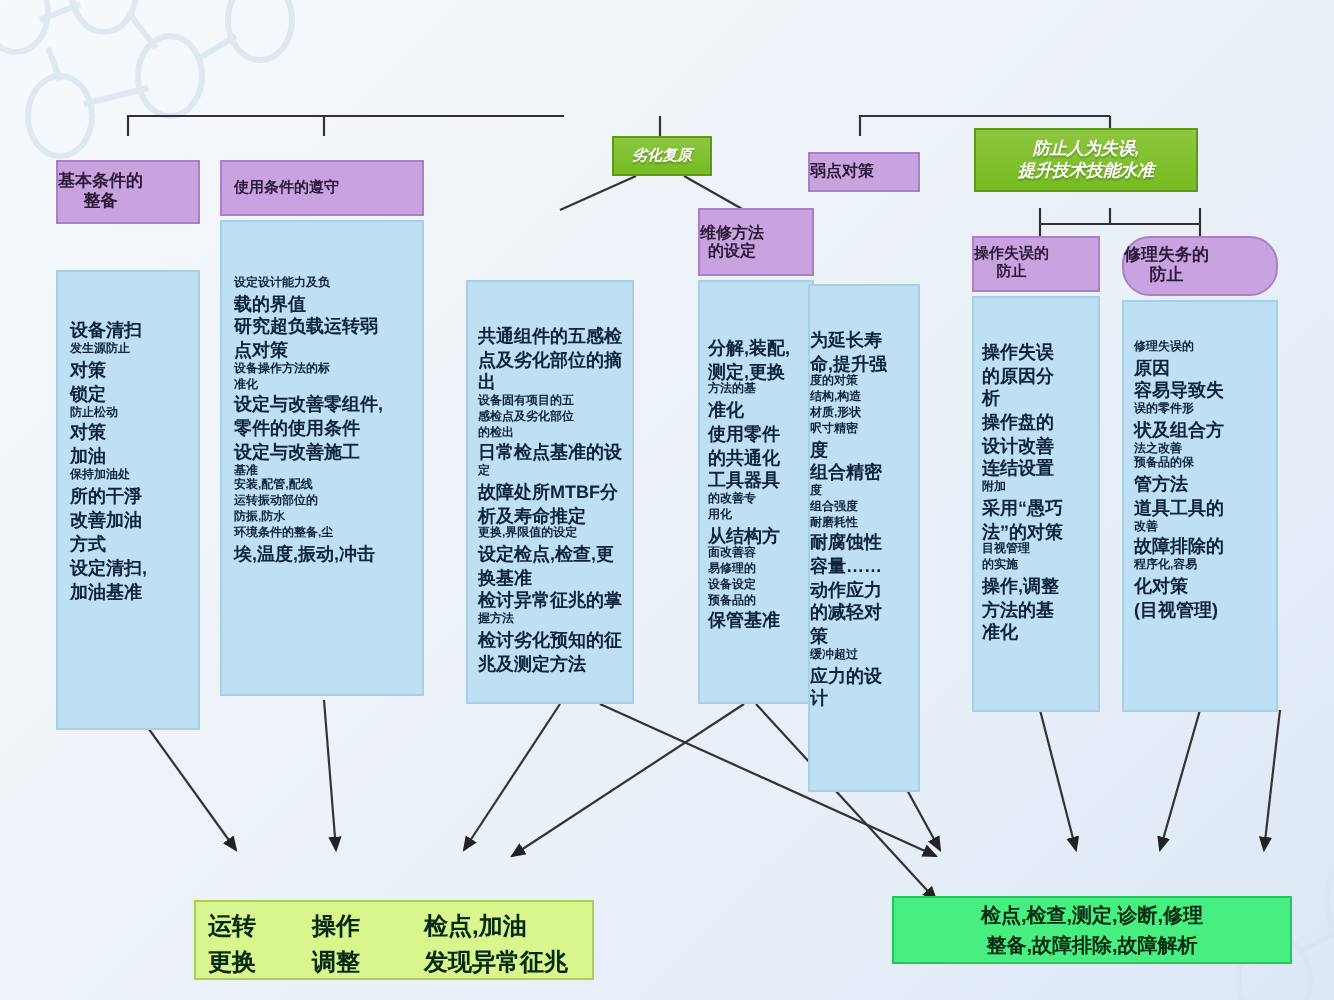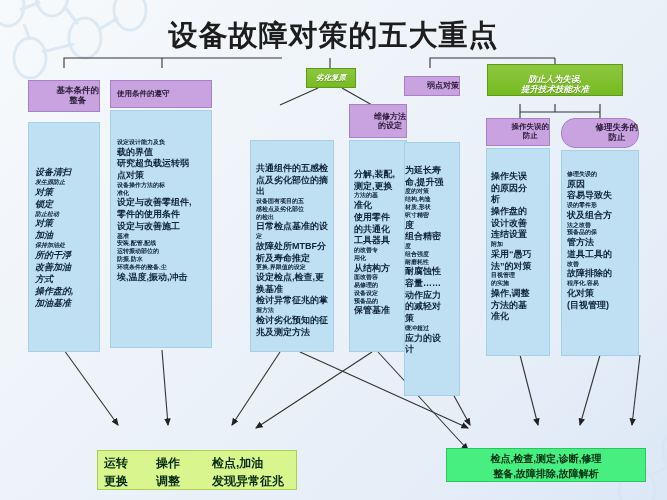--- a/index.html
+++ b/index.html
@@ -16,21 +16,21 @@
   .deco2{position:absolute;right:-30px;bottom:-40px;width:260px;height:200px;opacity:.35;pointer-events:none;}
   #title{
     position:absolute;left:0;right:0;top:16px;text-align:center;
     font-size:29px;font-weight:700;color:#1d1d1d;letter-spacing:1px;
   }
   svg.wires{position:absolute;left:0;top:0;width:667px;height:500px;pointer-events:none;}
   .box{position:absolute;box-sizing:border-box;}
   .hdr{
     background:#c9a3e0;border:1px solid #a97fc9;color:#2b1b38;
     font-weight:700;text-align:center;display:flex;align-items:center;
-    justify-content:flex-end;line-height:1.15;
+    justify-content:flex-start;line-height:1.15;
   }
   .body{
     background:#bfe0f3;border:1px solid #a6cfe8;color:#10243a;
     box-sizing:border-box;overflow:hidden;
   }
   .body .ln{display:block;}
   .big{font-weight:700;}
   .sm{font-size:6px;font-weight:700;}
   .green{
     background:linear-gradient(180deg,#8dc63f 0%,#76bc21 100%);
@@ -73,21 +73,20 @@
   </svg>
 
   <svg class="deco2" viewBox="0 0 260 200">
     <g fill="none" stroke="#cfe0f0" stroke-width="3">
       <ellipse cx="200" cy="150" rx="18" ry="22"></ellipse>
       <ellipse cx="244" cy="110" rx="18" ry="22"></ellipse>
       <line x1="212" y1="136" x2="232" y2="126"></line>
     </g>
   </svg>
 
-  <div id="title">设备故障对策的五大重点</div>
 
   <svg class="wires">
     <defs>
       <marker id="ah" markerWidth="7" markerHeight="7" refX="6" refY="3" orient="auto">
         <path d="M0,0 L7,3 L0,6 z" fill="#222"></path>
       </marker>
     </defs>
     <g stroke="#333" stroke-width="1.1" fill="none">
 
       <path d="M64,68 L64,58 L282,58"></path>
@@ -118,42 +117,42 @@
       <path d="M520,355 L538,425" marker-end="url(#ah)"></path>
       <path d="M600,355 L580,425" marker-end="url(#ah)"></path>
       <path d="M640,355 L632,425" marker-end="url(#ah)"></path>
     </g>
   </svg>
 
   <div class="box green" style="left:306px;top:68px;width:50px;height:20px;font-size:7.5px;">
     <span>劣化复原</span>
   </div>
 
-  <div class="box green" style="left:487px;top:64px;width:136px;height:32px;font-size:8.5px;white-space:pre-line;align-items:flex-end;">
+  <div class="box green" style="left:487px;top:64px;width:112px;height:32px;font-size:8.5px;white-space:pre-line;">
     <span>防止人为失误,
 提升技术技能水准</span>
   </div>
 
   <div class="box hdr" style="left:28px;top:80px;width:72px;height:32px;font-size:8.5px;white-space:pre-line;">
     <span>基本条件的
 整备</span>
   </div>
-  <div class="box body" id="b-col1" style="left:28px;top:122px;width:72px;height:230px;padding:44px 6px 6px;font-size:9px;line-height:1.32;font-style:italic;">
+  <div class="box body" id="b-col1" style="left:28px;top:135px;width:72px;height:230px;padding:24px 6px 6px;font-size:9px;line-height:1.32;">
       <span class="ln big">设备清扫</span>
       <span class="ln sm">发生源防止</span>
       <span class="ln big">对策</span>
       <span class="ln big">锁定</span>
       <span class="ln sm">防止松动</span>
       <span class="ln big">对策</span>
       <span class="ln big">加油</span>
       <span class="ln sm">保持加油处</span>
       <span class="ln big">所的干淨</span>
       <span class="ln big">改善加油</span>
       <span class="ln big">方式</span>
-      <span class="ln big">操作盘的,</span>
+      <span class="ln big">设定清扫,</span>
       <span class="ln big">加油基准</span>
     </div>
 
   <div class="box hdr" style="left:110px;top:80px;width:102px;height:28px;font-size:7.5px;justify-content:flex-start;padding-left:6px;">
     <span>使用条件的遵守</span>
   </div>
   <div class="box body" id="b-col2" style="left:110px;top:110px;width:102px;height:238px;padding:28px 6px 6px;font-size:9px;line-height:1.3;">
       <span class="ln sm">设定设计能力及负</span>
       <span class="ln big">载的界值</span>
       <span class="ln big">研究超负载运转弱</span>
@@ -164,21 +163,21 @@
       <span class="ln big">零件的使用条件</span>
       <span class="ln big">设定与改善施工</span>
       <span class="ln sm">基准</span>
       <span class="ln sm">安装,配管,配线</span>
       <span class="ln sm">运转振动部位的</span>
       <span class="ln sm">防振,防水</span>
       <span class="ln sm">环境条件的整备,尘</span>
       <span class="ln big">埃,温度,振动,冲击</span>
     </div>
 
-  <div class="box body" id="b-col3" style="left:250px;top:140px;width:84px;height:212px;padding:22px 5px 22px;font-size:9px;line-height:1.3;">
+  <div class="box body" id="b-col3" style="left:233px;top:140px;width:84px;height:212px;padding:22px 5px 22px;font-size:9px;line-height:1.3;">
       <span class="ln big">共通组件的五感检</span>
       <span class="ln big">点及劣化部位的摘</span>
       <span class="ln big">出</span>
       <span class="ln sm">设备固有项目的五</span>
       <span class="ln sm">感检点及劣化部位</span>
       <span class="ln sm">的检出</span>
       <span class="ln big">日常检点基准的设</span>
       <span class="ln sm">定</span>
       <span class="ln big">故障处所MTBF分</span>
       <span class="ln big">析及寿命推定</span>

